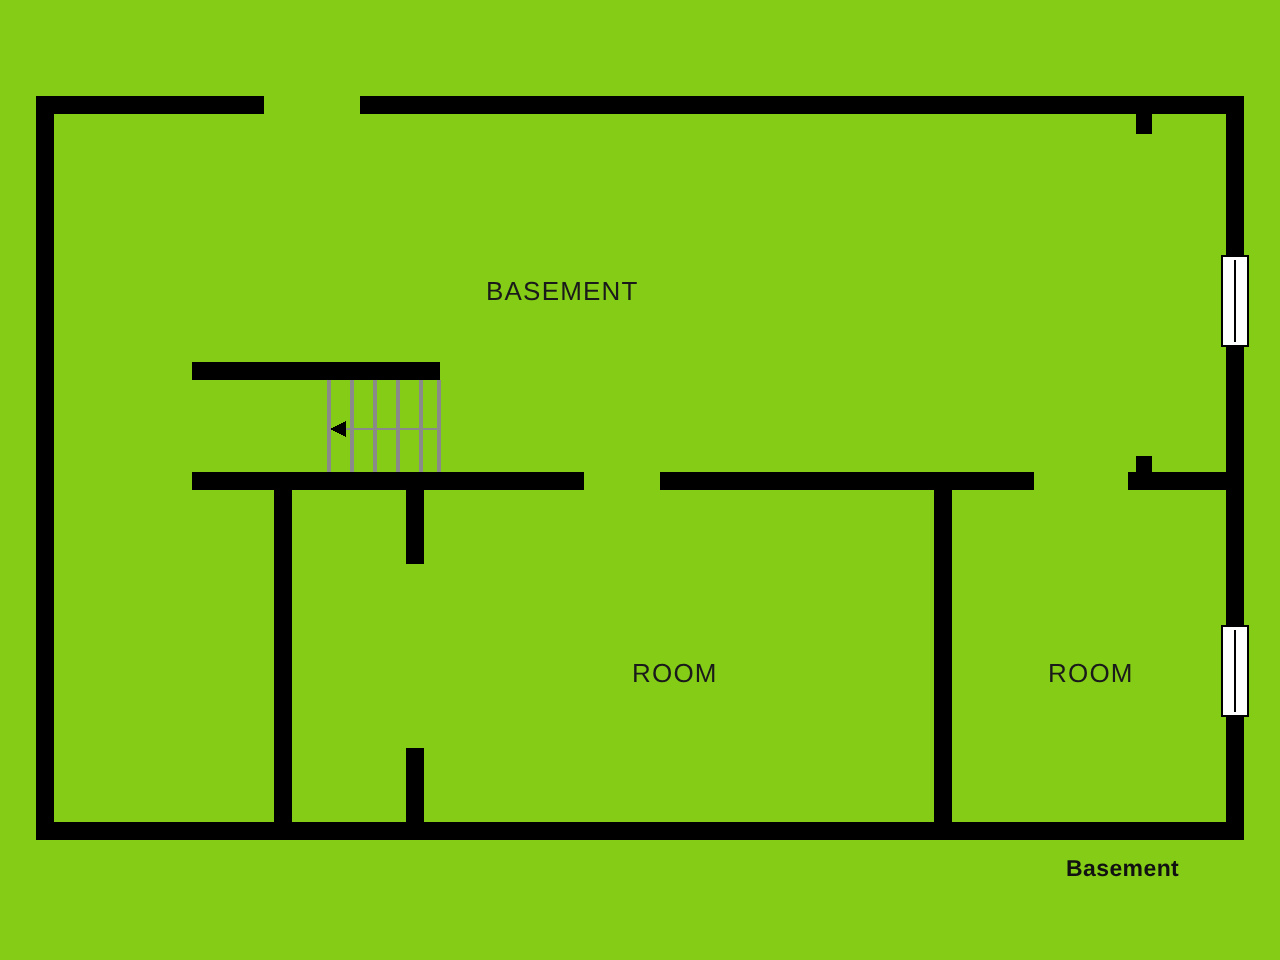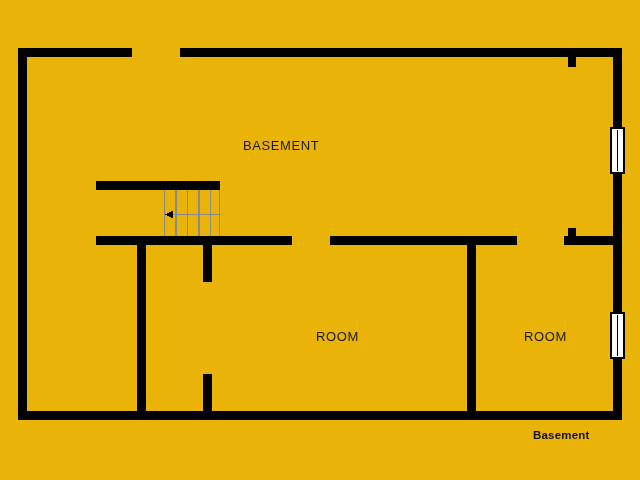--- a/index.html
+++ b/index.html
@@ -11,21 +11,21 @@
   body {
     width: 640px;
     height: 480px;
     font-family: "Liberation Sans", sans-serif;
     overflow: hidden;
   }
   #floorplan-canvas {
     position: relative;
     width: 640px;
     height: 480px;
-    background: #eab308;
+    background: #84cc16;
   }
   #plan-svg {
     position: absolute;
     top: 0;
     left: 0;
     display: block;
   }
   .room-label {
     position: absolute;
     color: #1a1a1a;

